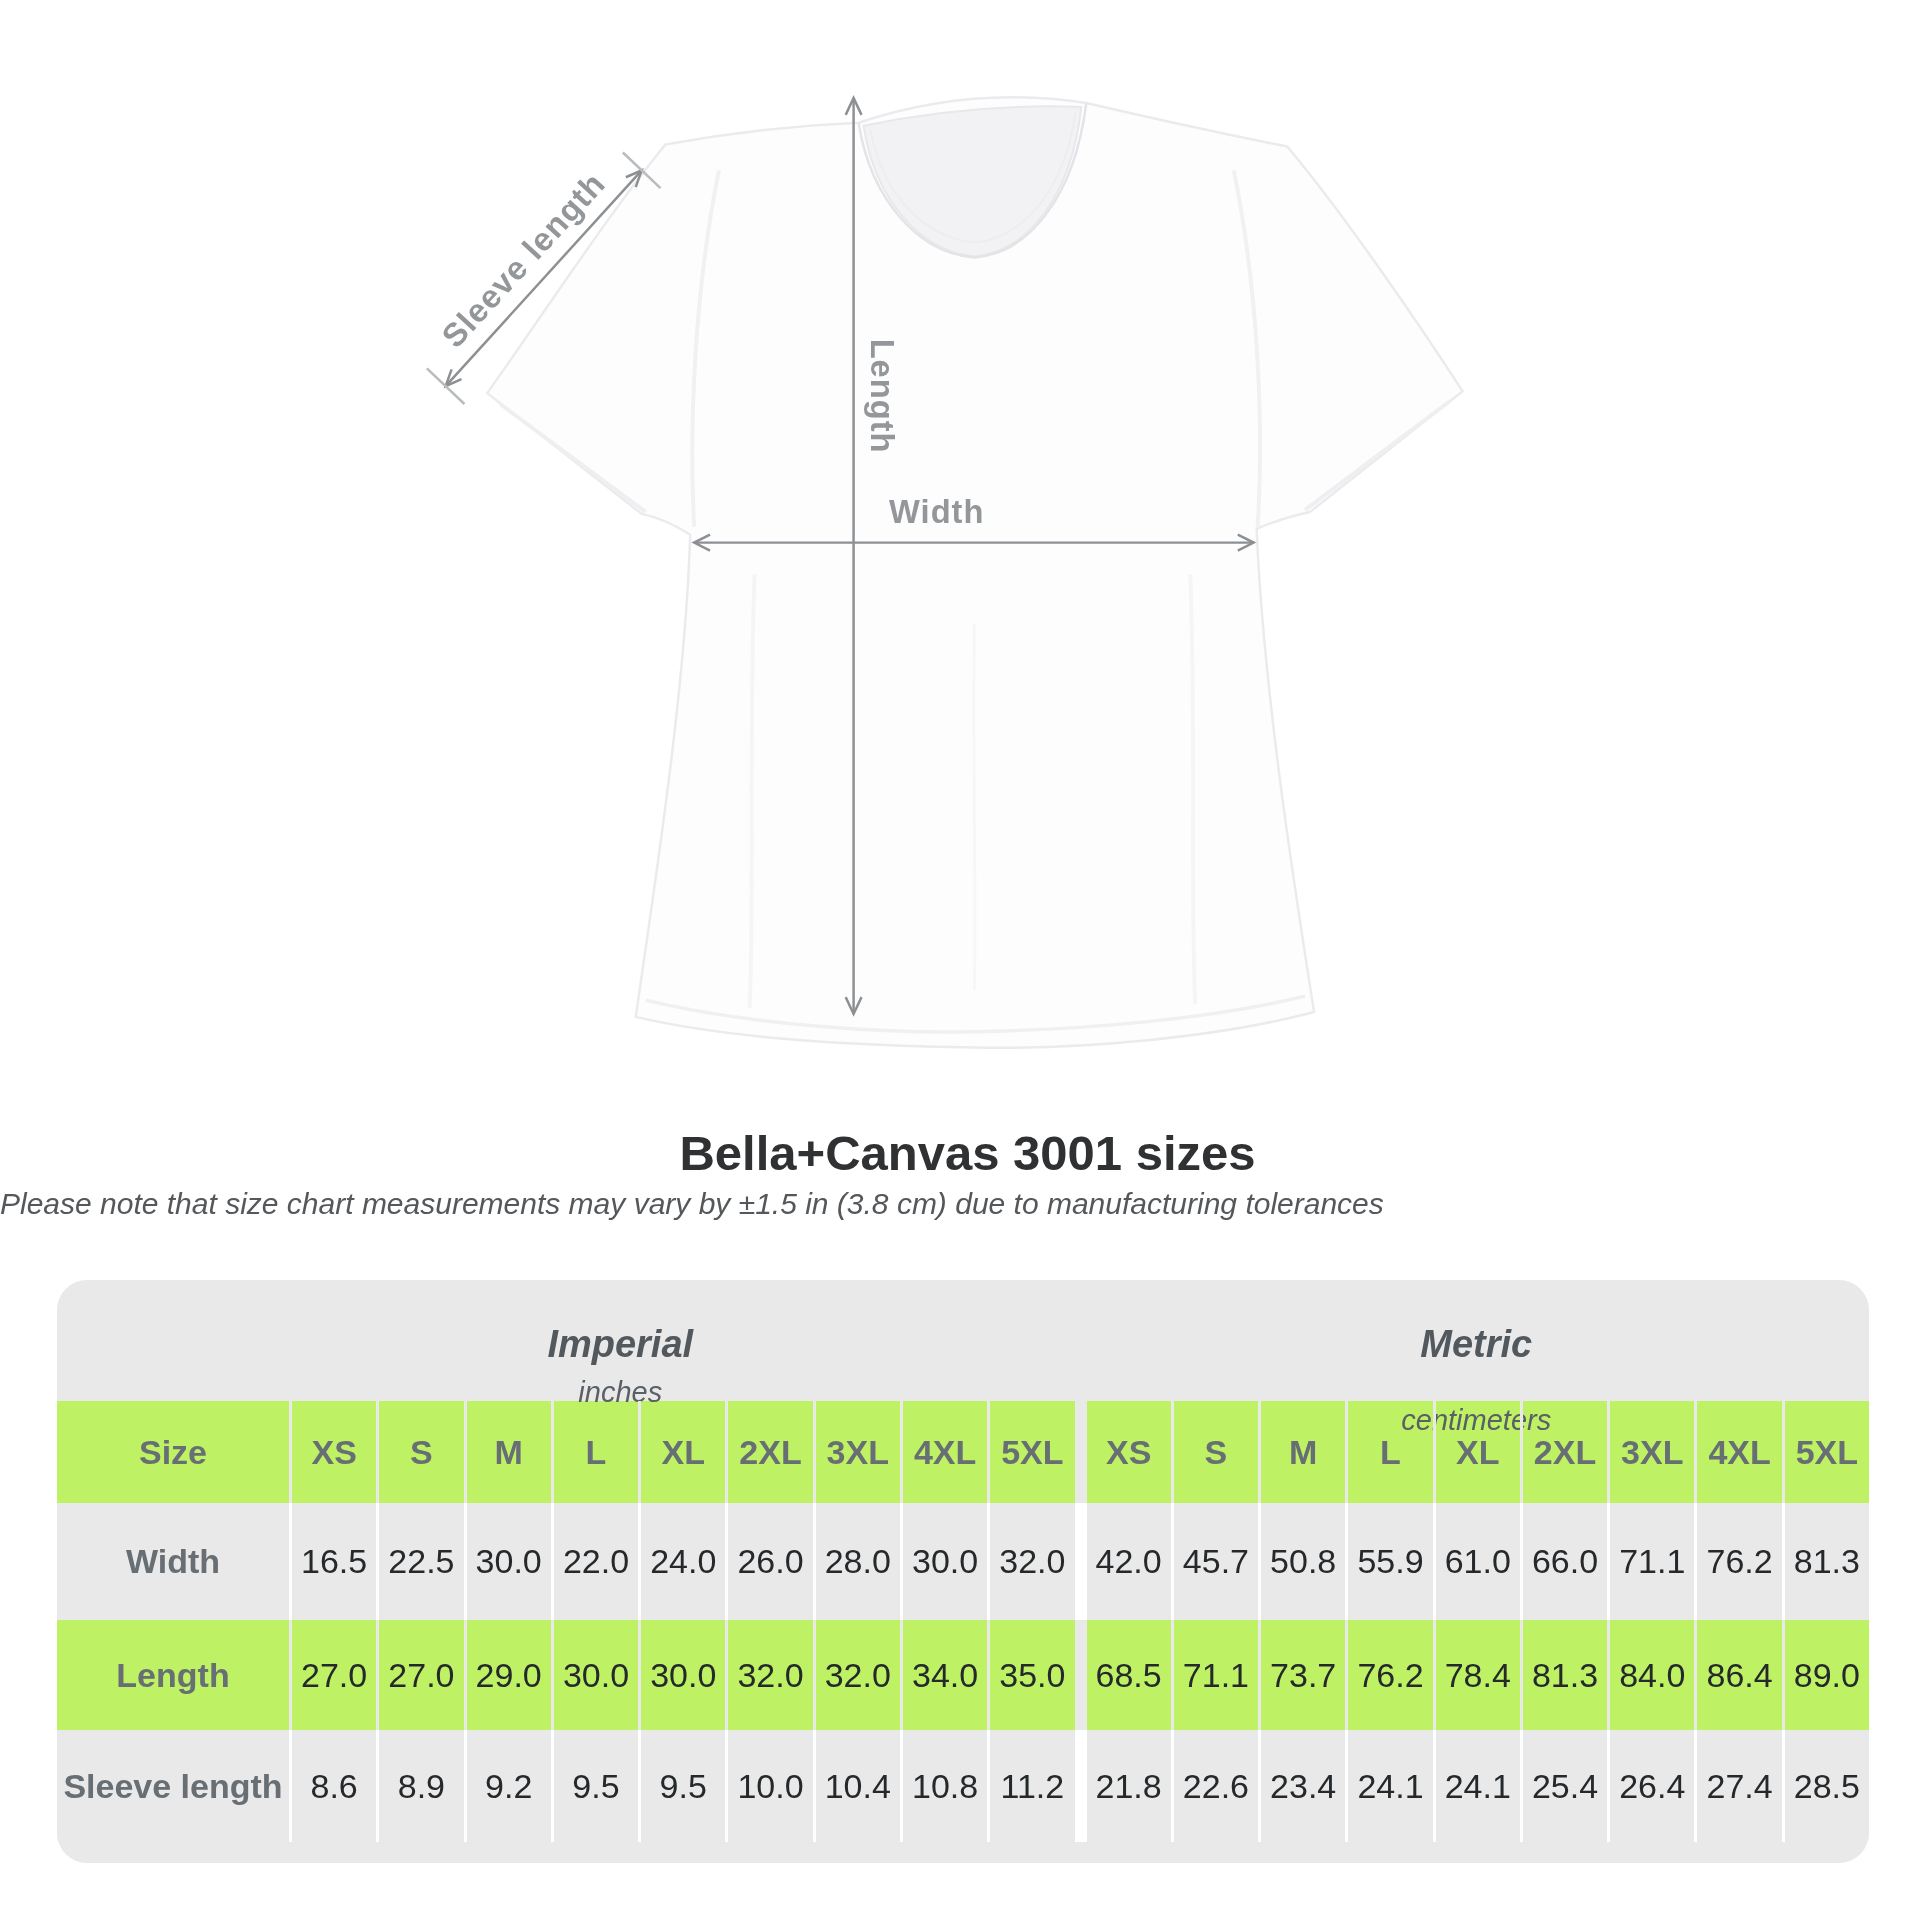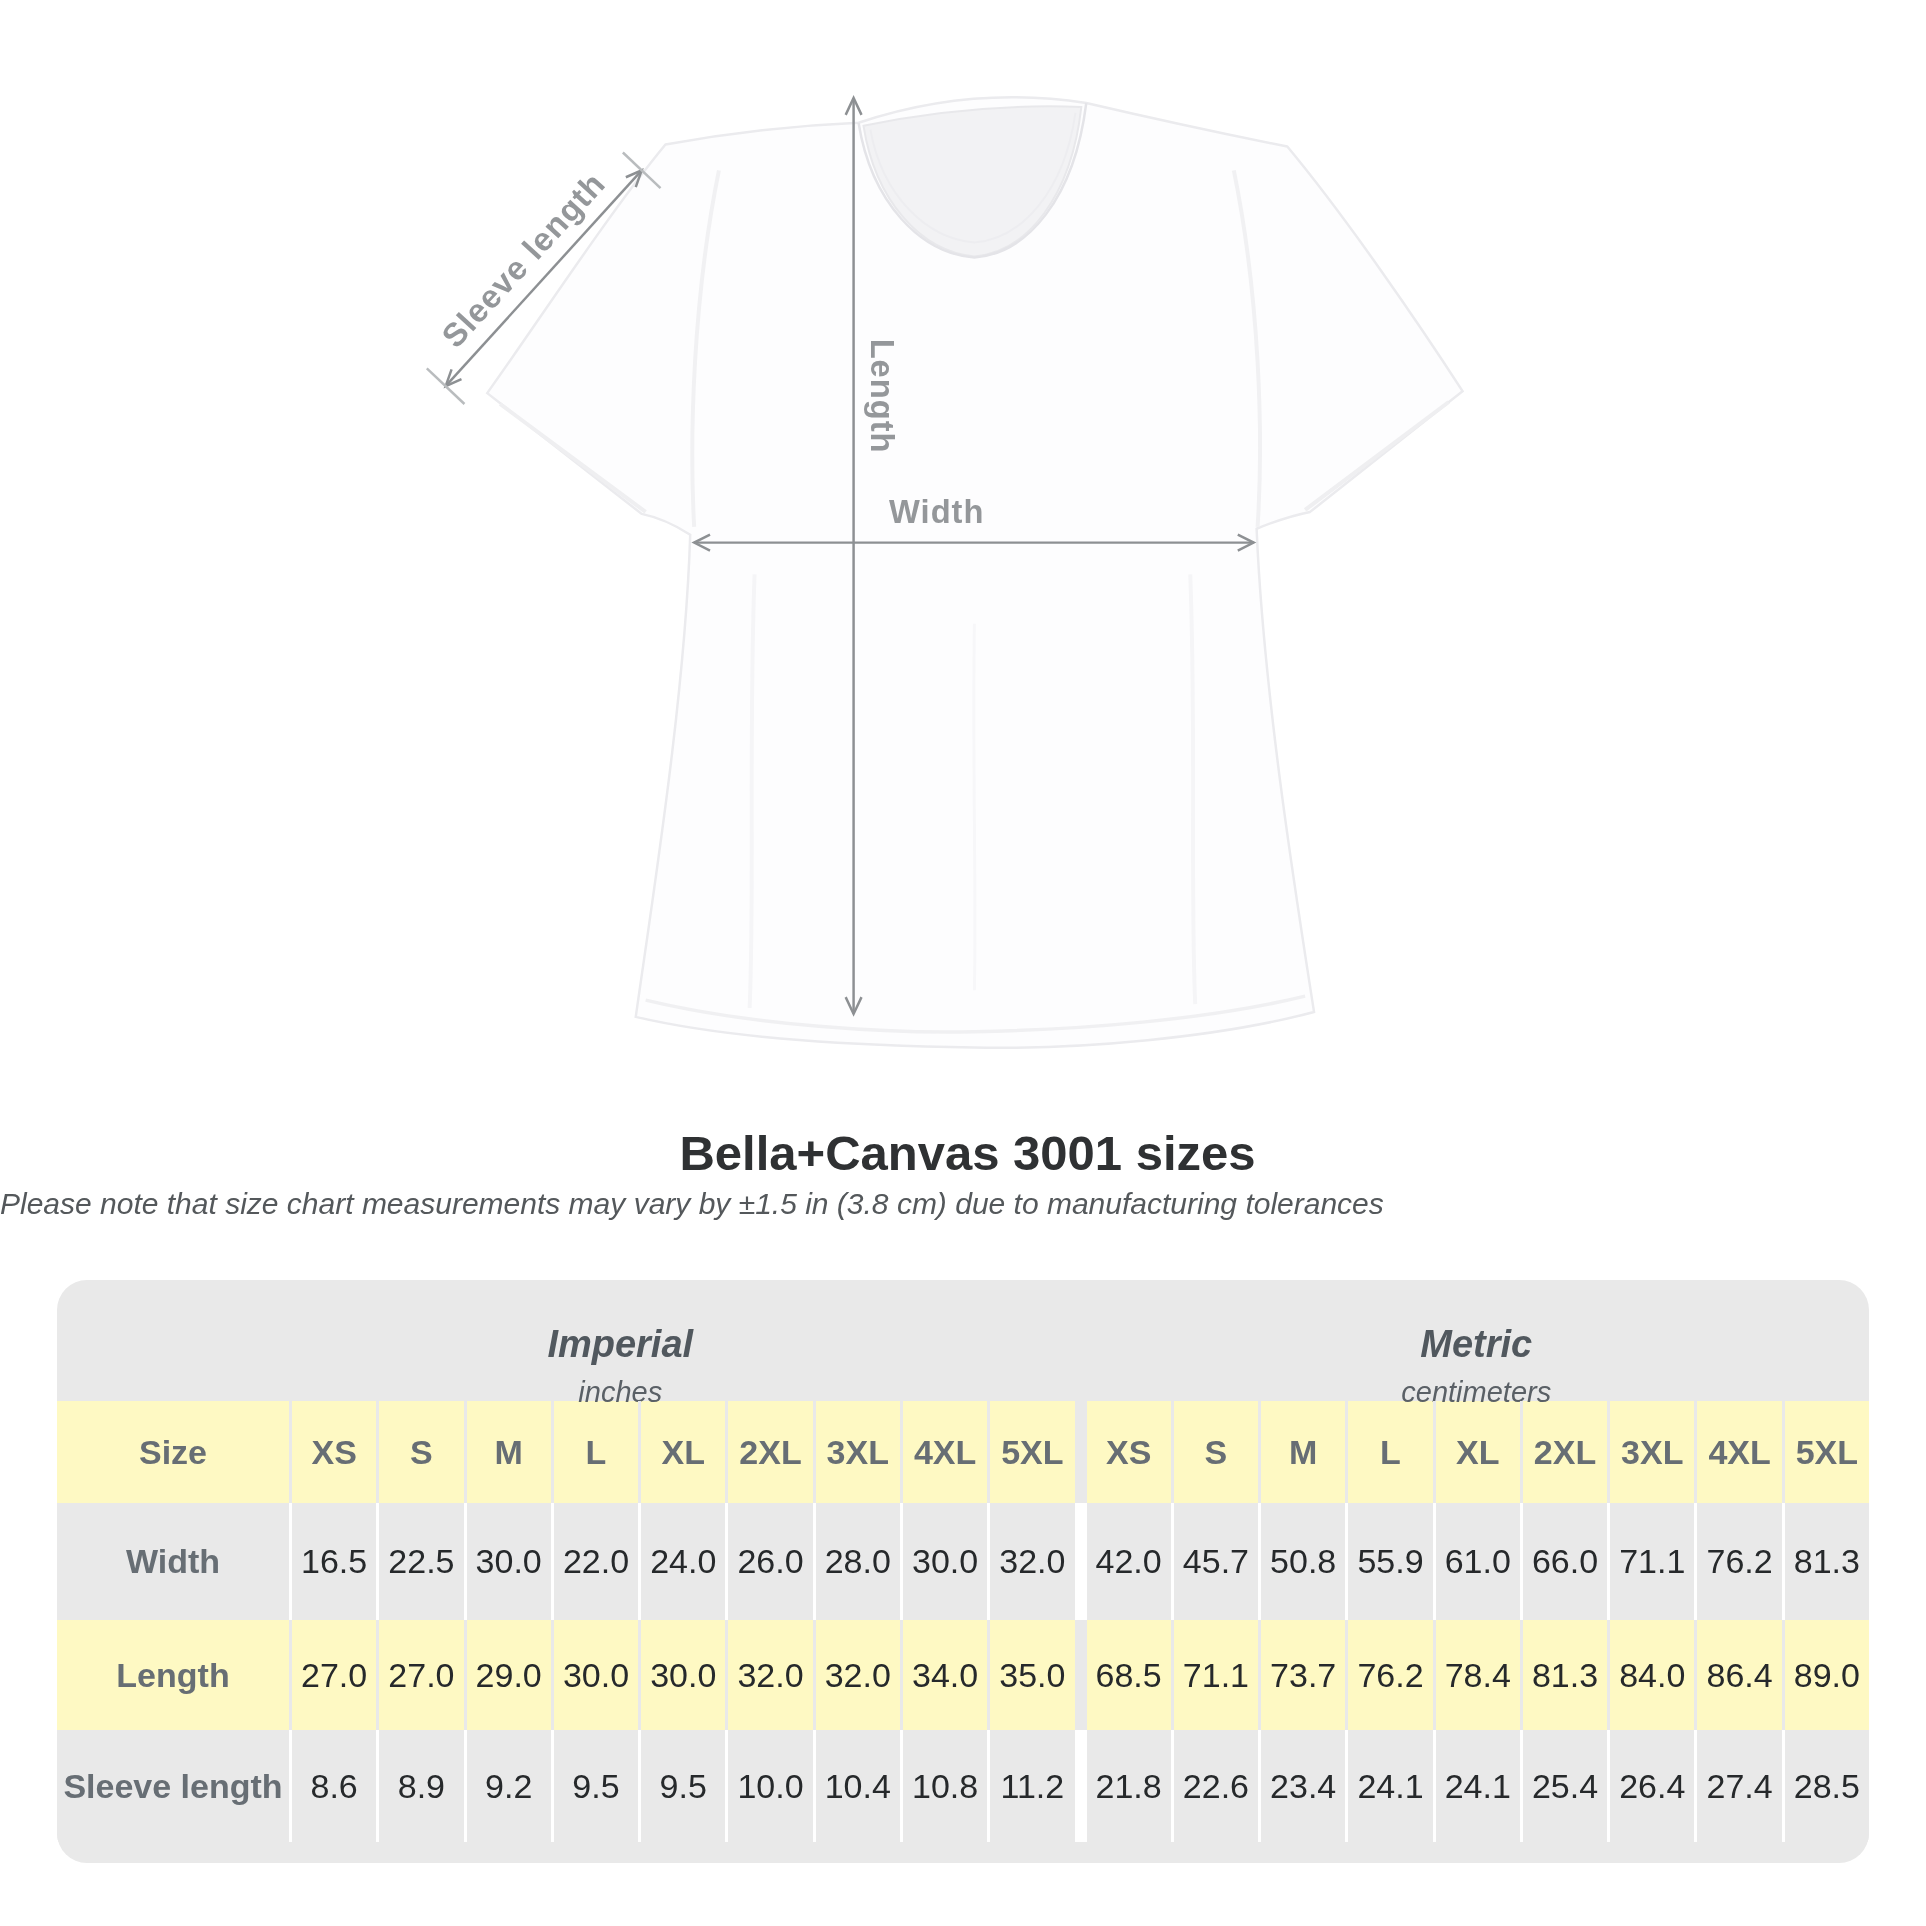--- a/index.html
+++ b/index.html
@@ -23,30 +23,30 @@
     background:var(--table-gray,#e9e9e9);border-radius:30px;overflow:hidden;
   }
   .grid{
     display:grid;
     grid-template-columns:232px repeat(9,1fr) 9px repeat(9,1fr);
     align-items:stretch;
   }
   .group-band{height:121px;}
   .group-cell{display:flex;flex-direction:column;align-items:center;justify-content:flex-start;padding-top:42px;}
   .group-cell.imperial{grid-column:1/11;padding-left:109px;}
-  .group-cell.metric{grid-column:12/21;}
+  .group-cell.metric{grid-column:12/21;gap:28px;}
   .group-name{font-size:38px;line-height:44px;font-weight:bold;font-style:italic;color:var(--group-text,#51585e);}
   .group-unit{font-size:29px;line-height:34px;font-style:italic;color:var(--unit-text,#5a6066);margin-top:9px;}
   .trow{width:100%;}
   .trow .cell{display:flex;align-items:center;justify-content:center;}
   .trow .label-cell{font-weight:bold;font-size:34px;color:var(--label-text,#676e74);}
   .trow .c{border-left:3px solid var(--sep);font-size:34px;color:var(--value-text,#26292b);}
   .trow.hdr .c{font-weight:bold;color:var(--label-text,#676e74);}
   .trow .divider{background:var(--sep);}
-  .trow.white{--sep:var(--table-gray,#e9e9e9);background:#fef9c3;}
+  .trow.white{--sep:var(--table-gray,#e9e9e9);background:#bef264;}
   .trow.gray{--sep:#ffffff;background:var(--table-gray,#e9e9e9);}
   #table-rows .trow:nth-child(1){height:102px;}
   #table-rows .trow:nth-child(2){height:117px;}
   #table-rows .trow:nth-child(3){height:110px;}
   #table-rows .trow:nth-child(4){height:112px;}
   svg text.dim-label{
     font-family:"Liberation Sans","DejaVu Sans",sans-serif;
     font-weight:bold;font-size:33px;fill:var(--diagram-gray,#94979a);letter-spacing:1px;
   }
 </style>

